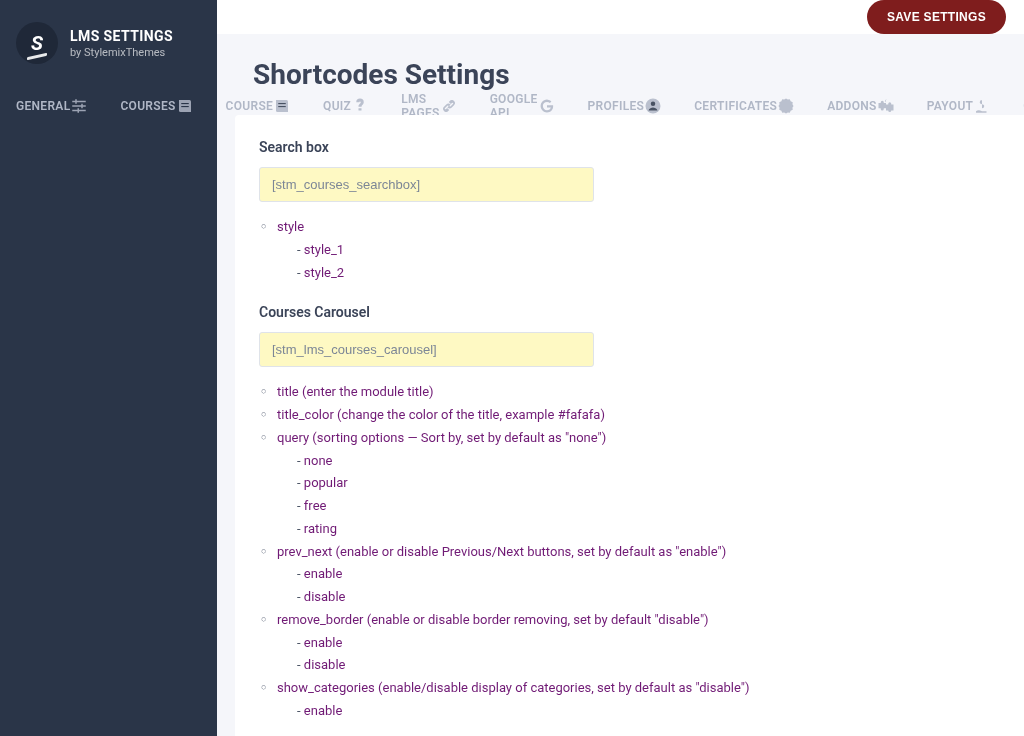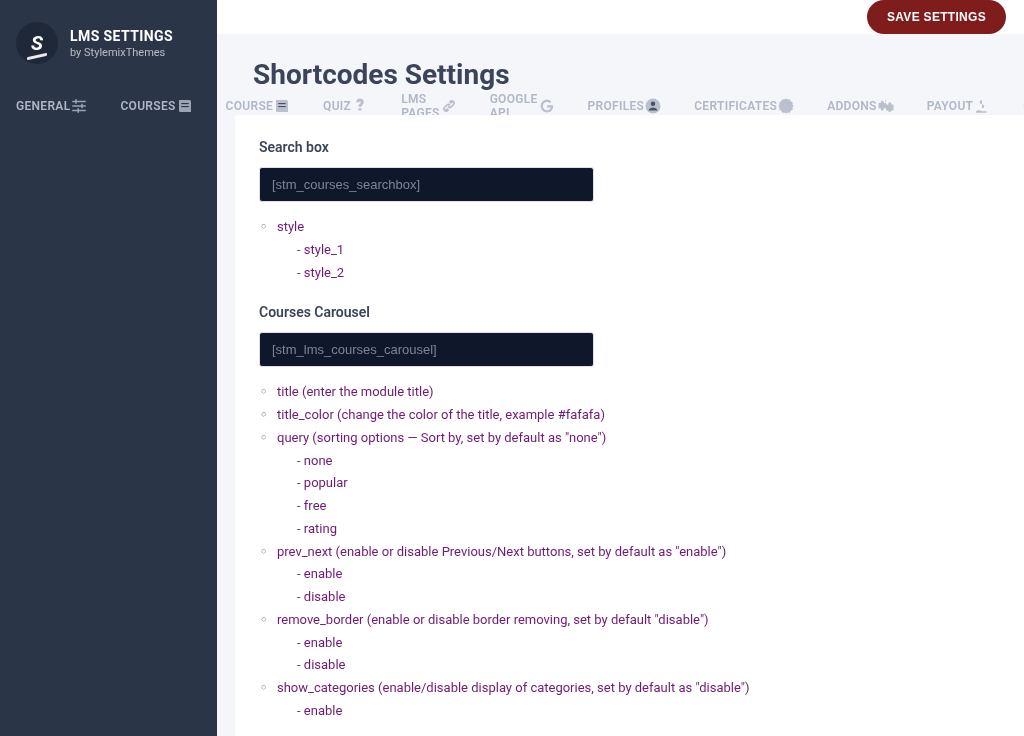--- a/index.html
+++ b/index.html
@@ -104,21 +104,21 @@
     .section-title {
       color: #3b4458;
       font-size: 14px;
       font-weight: 600;
       margin-bottom: 12px;
       margin-top: 6px;
     }
     .sc-input {
       width: 335px;
       border: 1px solid #dfe3e9;
-      background: #0f172a;
+      background: #fef9c3;
       color: #7c8696;
       font-size: 13px;
       padding: 9px 12px;
       border-radius: 3px;
       margin-bottom: 14px;
     }
     .doclist { list-style: none; color: #701a75; font-size: 13px; line-height: 1.75; }
     .doclist > li { position: relative; padding-left: 18px; }
     .doclist > li::before { content: "○"; font-size:9px; position: absolute; left: 2px; top: 3px; color: #6e7687;}
     .sublist { list-style: none; margin-left: 20px; }

